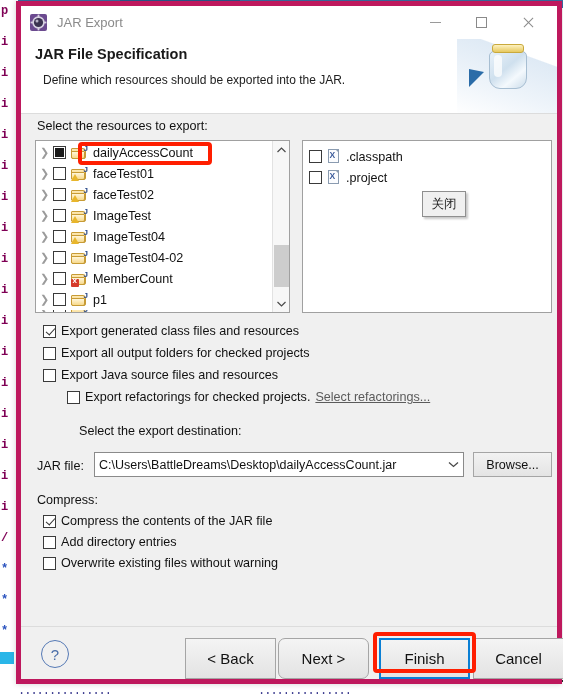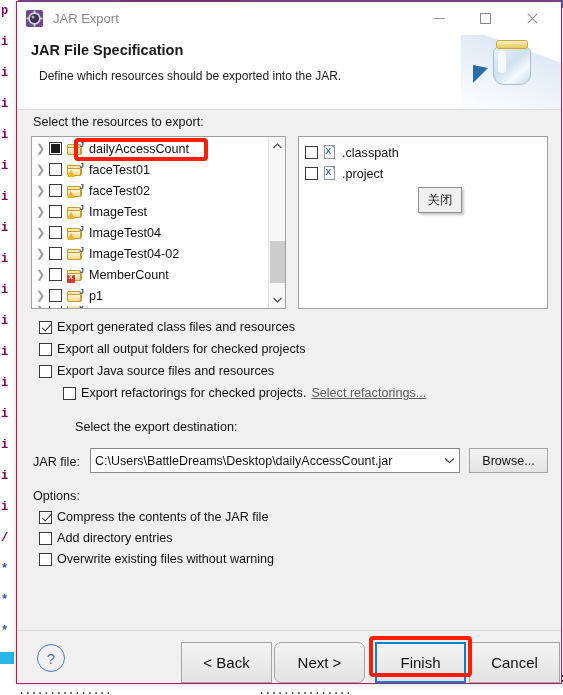--- a/index.html
+++ b/index.html
@@ -18,21 +18,21 @@
   #bg .topbar2{position:absolute;left:120px;top:0;width:120px;height:8px;background:#2b5c90;}
   #bg .rightcode{position:absolute;font-family:"Liberation Mono","DejaVu Sans Mono",monospace;
     font-size:12px;color:#000;white-space:nowrap;}
   #bg .botline{position:absolute;font-family:"Liberation Mono","DejaVu Sans Mono",monospace;
     font-size:12px;color:#3b3b8f;letter-spacing:-1px;white-space:nowrap;}
   #bg .cyan{position:absolute;left:0;width:14px;height:12px;background:#2ab6e8;}
 
   
   #dialog{
     position:absolute;left:16px;top:1px;width:546px;height:683px;
-    background:#f0f0f0;border:1px solid #be185d;box-sizing:border-box;
+    background:#f0f0f0;border:5px solid #be185d;box-sizing:border-box;
     box-shadow:0 0 6px rgba(0,0,0,.18);
   }
 
   
   .titlebar{height:33px;background:#ffffff;display:flex;align-items:center;position:relative;}
   .tb-icon{width:17px;height:17px;margin-left:9px;position:relative;flex:0 0 auto;}
   .tb-title{margin-left:10px;font-size:13px;color:#8a8a8a;}
   .wc{position:absolute;top:0;height:33px;width:45px;display:flex;align-items:center;justify-content:center;}
   .wc-min{right:99px;} .wc-max{right:53px;} .wc-close{right:6px;}
   .g-min{width:11px;height:1px;background:#9a9a9a;}
@@ -371,21 +371,21 @@
     <div class="combo" style="left:73px;top:338px;width:370px;height:25px;">
       <div class="val">C:\Users\BattleDreams\Desktop\dailyAccessCount.jar</div>
       <div class="chev">
         <svg width="11" height="7" viewBox="0 0 11 7">
             <path d="M1 1.5 L5.5 5.5 L10 1.5" stroke="#4a4a4a" fill="none" stroke-width="1.3"></path>
           </svg>
       </div>
     </div>
     <div class="btn" style="left:452px;top:338px;width:79px;height:25px;">Browse...</div>
 
-    <div class="lbl" style="left:16px;top:379px;">Options:</div>
+    <div class="lbl" style="left:16px;top:379px;">Compress:</div>
     <div id="jar-options">
         <div class="optrow" style="left: 22px; top: 400px;">
           <div class="cb checked"></div>
           <span>Compress the contents of the JAR file</span>
         </div>
         <div class="optrow" style="left: 22px; top: 421px;">
           <div class="cb"></div>
           <span>Add directory entries</span>
         </div>
         <div class="optrow" style="left: 22px; top: 442px;">

